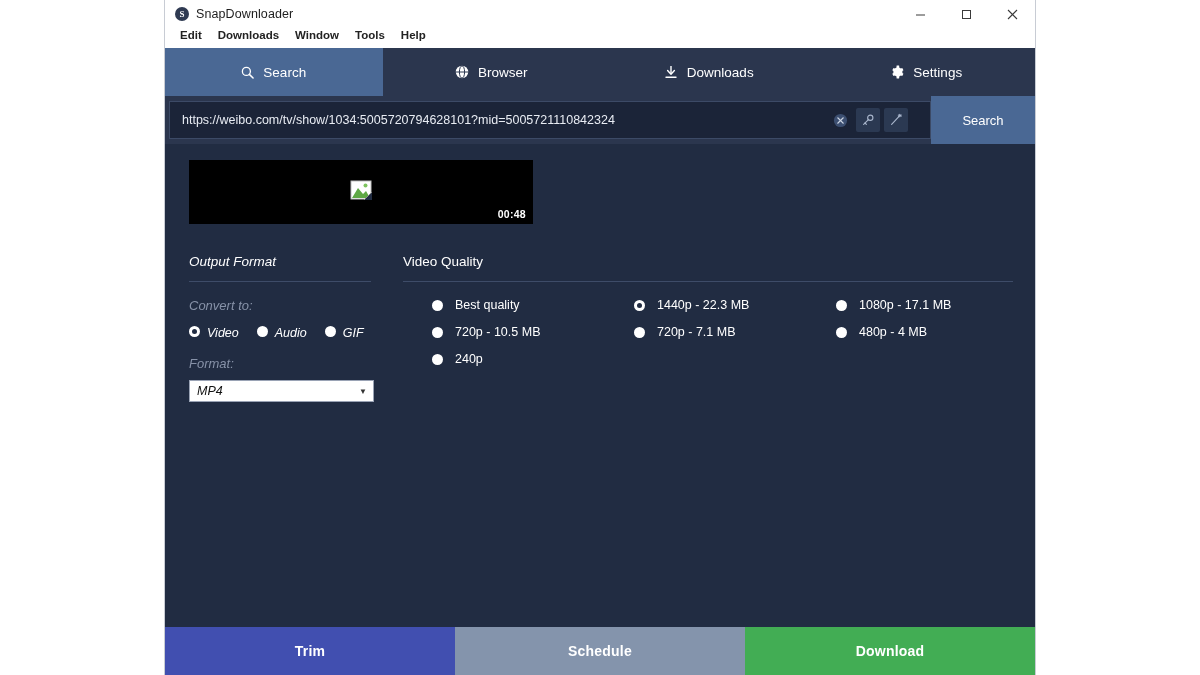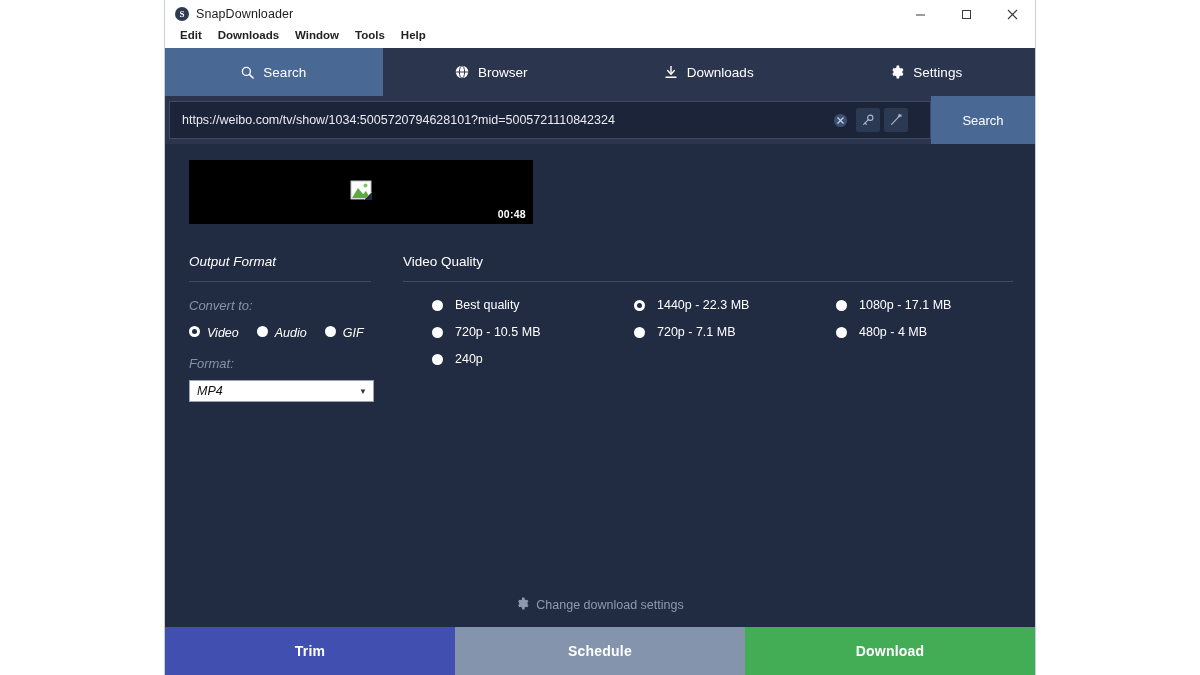--- a/index.html
+++ b/index.html
@@ -363,29 +363,20 @@
             <span class="radio-label">480p - 4 MB</span>
           </div>
           <div class="qitem">
             <span class="radio"></span>
             <span class="radio-label">240p</span>
           </div>
         </div>
       </div>
     </div>
 
-    <div class="change-settings">
-      <span>
-        <svg width="13" height="13" viewBox="0 0 16 16">
-            <path fill="#8d99b1" d="M8 5.2A2.8 2.8 0 1 0 8 10.8 2.8 2.8 0 0 0 8 5.2zm0 4.1A1.3 1.3 0 1 1 8 6.7a1.3 1.3 0 0 1 0 2.6z"></path>
-            <path fill="#8d99b1" d="M14.2 8c0-.4 0-.8-.1-1.1l1.3-1-1.4-2.4-1.6.6c-.5-.4-1.1-.8-1.7-1L10.4.6H7.6l-.3 2.5c-.6.2-1.2.6-1.7 1l-1.6-.6L2.6 5.9l1.3 1c0 .3-.1.7-.1 1.1s0 .8.1 1.1l-1.3 1 1.4 2.4 1.6-.6c.5.4 1.1.8 1.7 1l.3 2.5h2.8l.3-2.5c.6-.2 1.2-.6 1.7-1l1.6.6 1.4-2.4-1.3-1c.1-.3.1-.7.1-1.1z"></path>
-          </svg>
-      </span>
-      <span>Change download settings</span>
-    </div>
   </div>
 
   <div class="actionbar">
     <div class="action trim">Trim</div>
     <div class="action schedule">Schedule</div>
     <div class="action download">Download</div>
   </div>
 
 </div>
 

